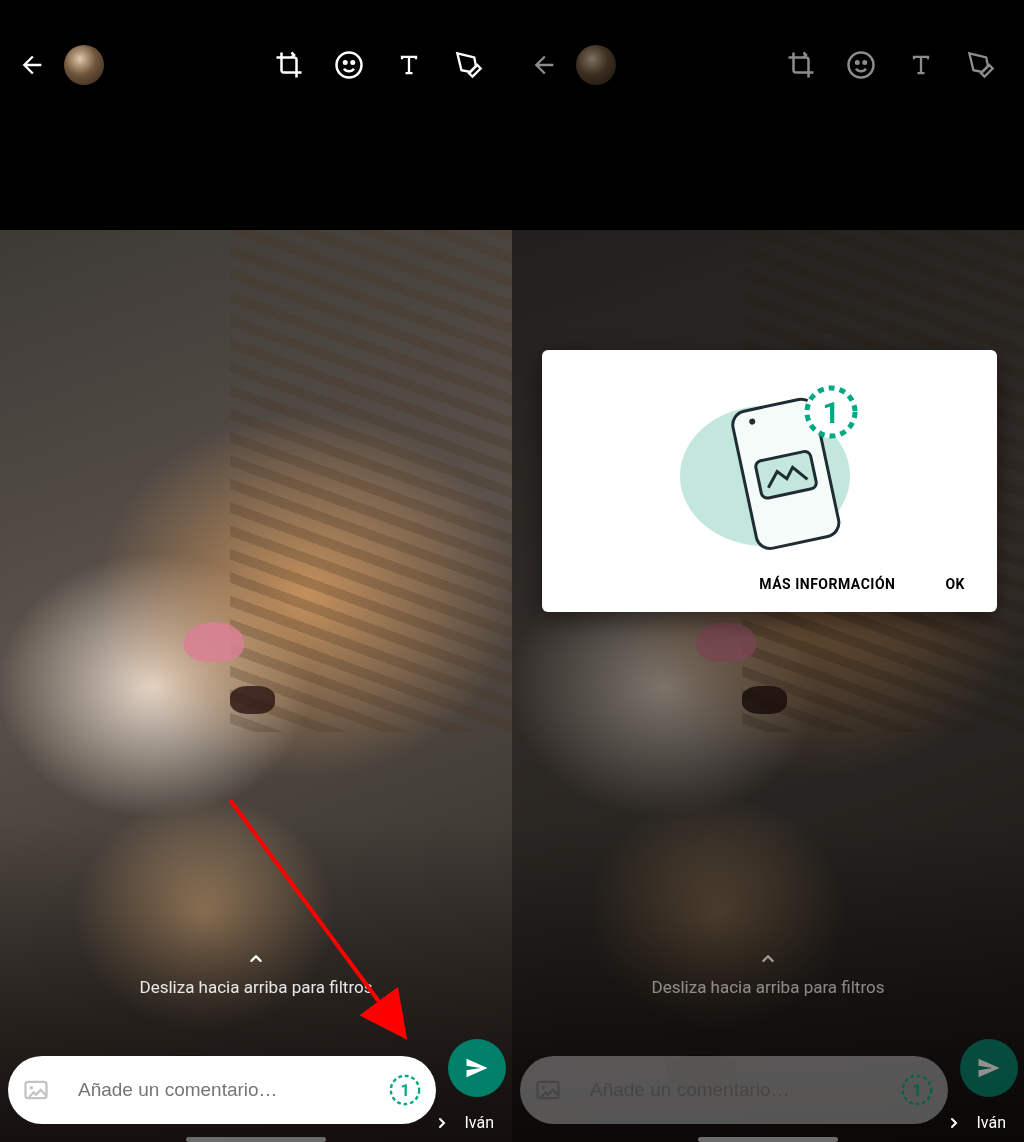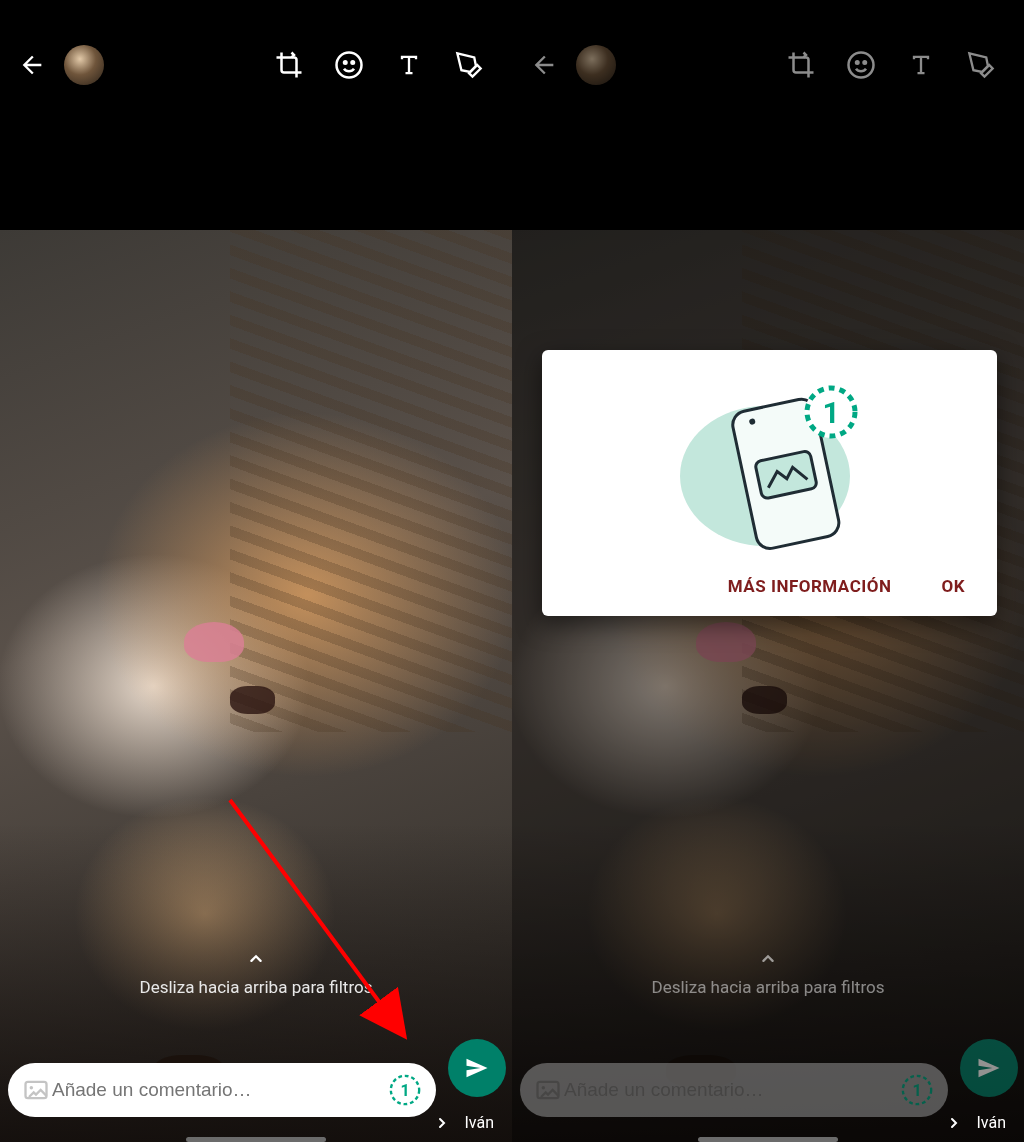--- a/index.html
+++ b/index.html
@@ -92,27 +92,27 @@
     left:0; right:0;
     bottom:42px;
     height:64px;
     display:flex;
     align-items:center;
     gap:12px;
     padding:0 6px 0 8px;
   }
   .caption-pill {
     flex:1;
-    height:54px;
+    height:68px;
     background:#fff;
     border-radius:40px;
     display:flex;
     align-items:center;
     padding:0 14px;
-    gap:2px;
+    gap:28px;
     margin-top:44px;
   }
   .screen.dimmed .caption-pill { background:#949494; }
   .caption-icon { width:28px; height:28px; display:flex; align-items:center; justify-content:center; opacity:.5;}
   .caption-input {
     flex:1;
     border:none;
     outline:none;
     font-size:19px;
     color:#666;
@@ -190,23 +190,23 @@
     margin-bottom:26px;
   }
   .modal-actions {
     display:flex;
     justify-content:flex-end;
     gap:42px;
     align-items:center;
     padding-right:6px;
   }
   .modal-actions .act {
-    font-size:17px;
+    font-size:14px;
     font-weight:700;
-    color:#7f1d1d;
+    color:#000000;
     letter-spacing:.5px;
     cursor:pointer;
     padding-left:8px;
   }
 
   svg { display:block; }
 </style>
 </head>
 <body>
 

